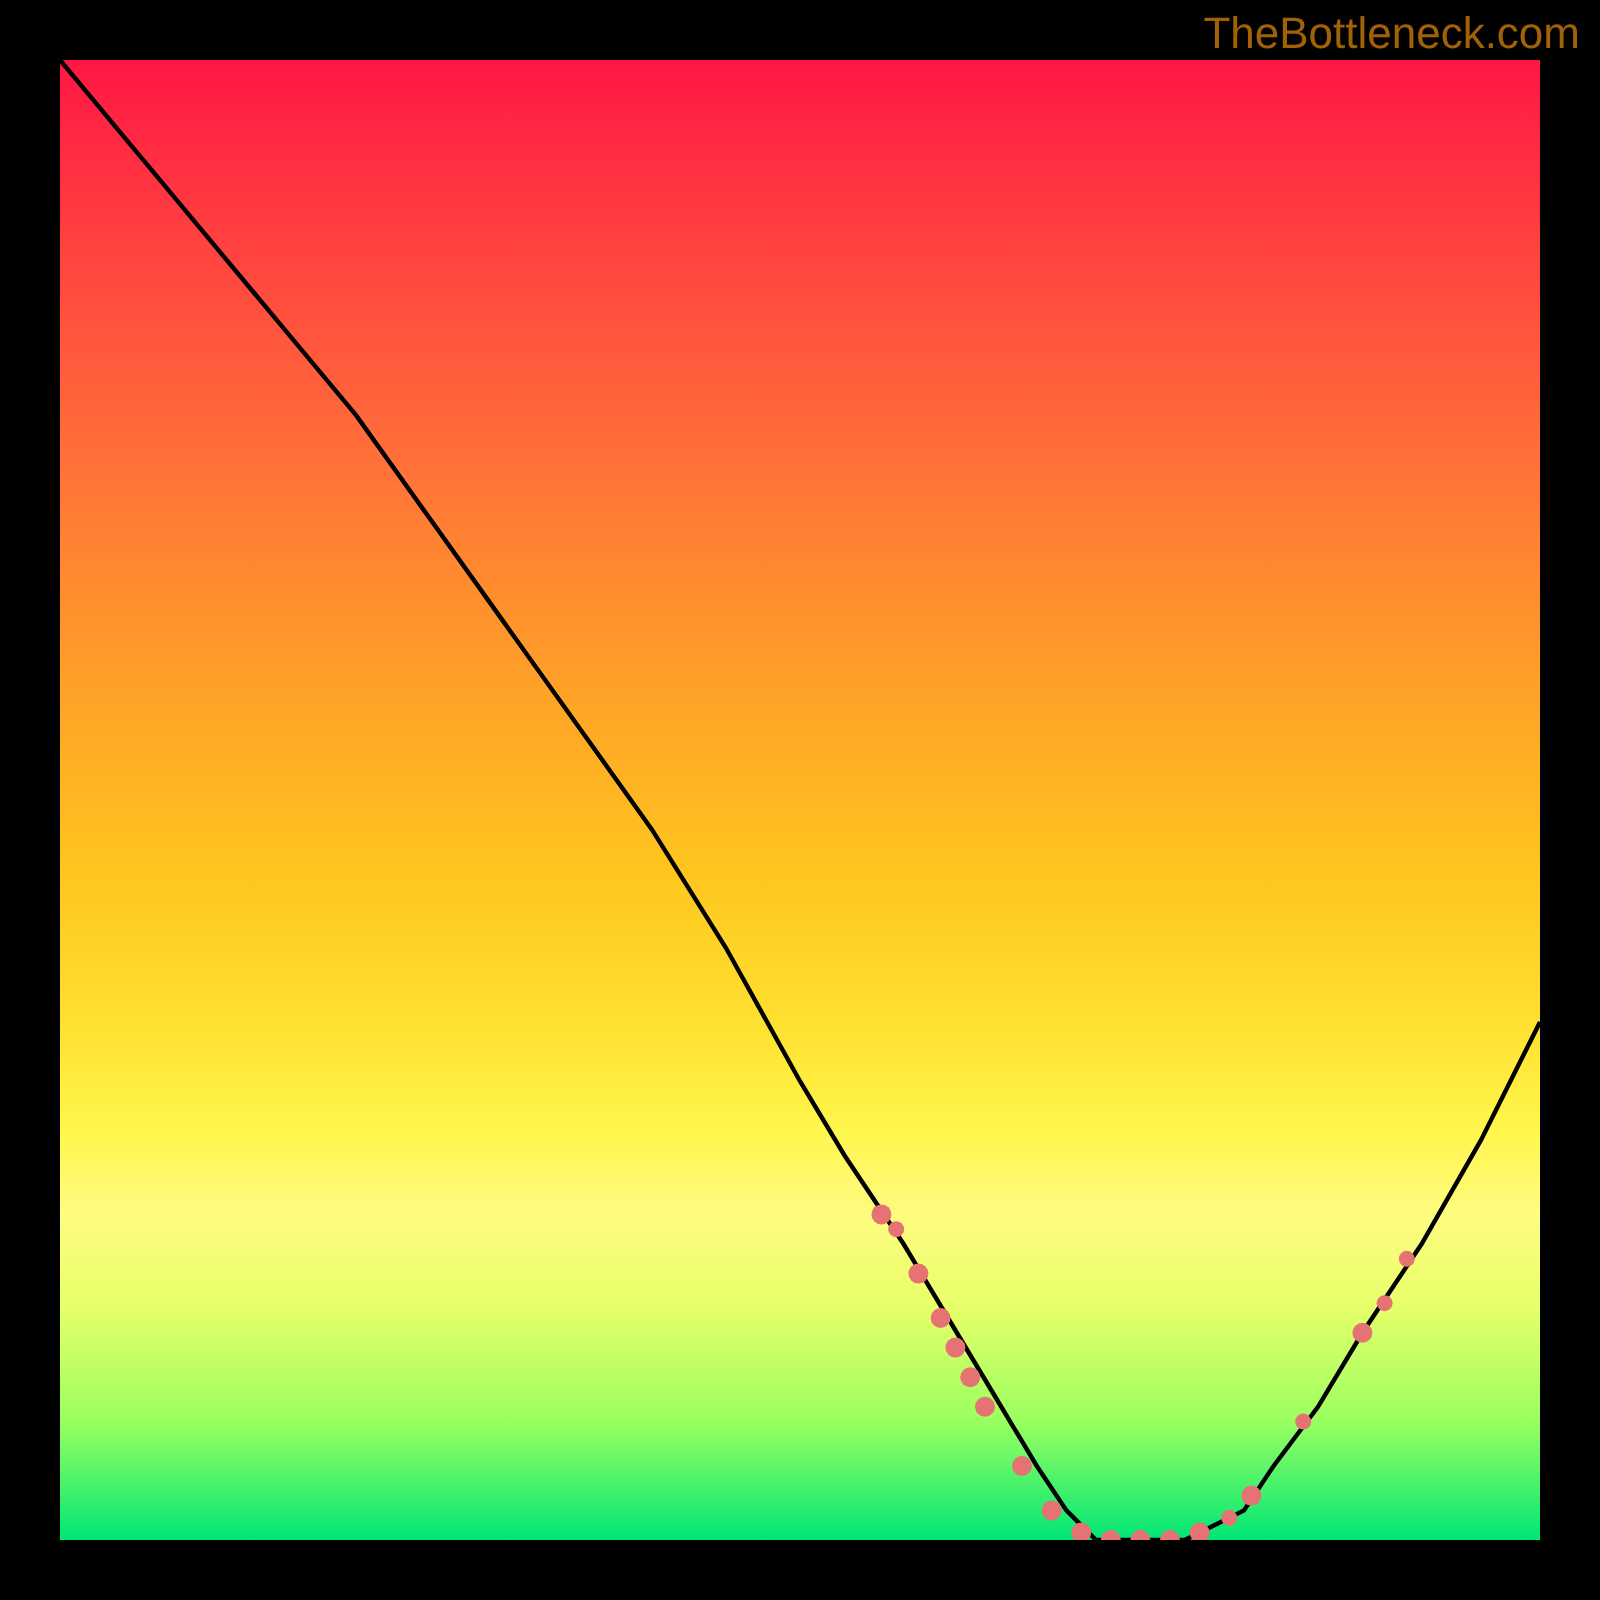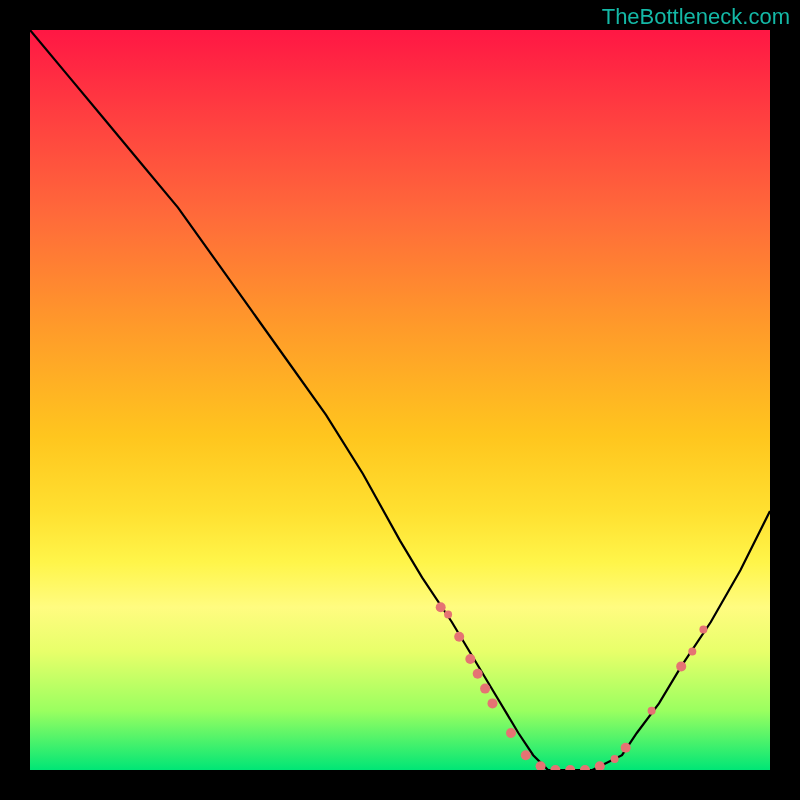--- a/index.html
+++ b/index.html
@@ -14,21 +14,21 @@
   .frame {
     position: relative;
     width: 800px;
     height: 800px;
     background: #000;
   }
   .watermark {
     position: absolute;
     top: 4px;
     right: 10px;
-    color: #14b8a6;
+    color: #a16207;
     font-size: 22px;
     z-index: 3;
     margin-left: 48px;
   }
   .plot {
     position: absolute;
     left: 30px;
     top: 30px;
     width: 740px;
     height: 740px;

